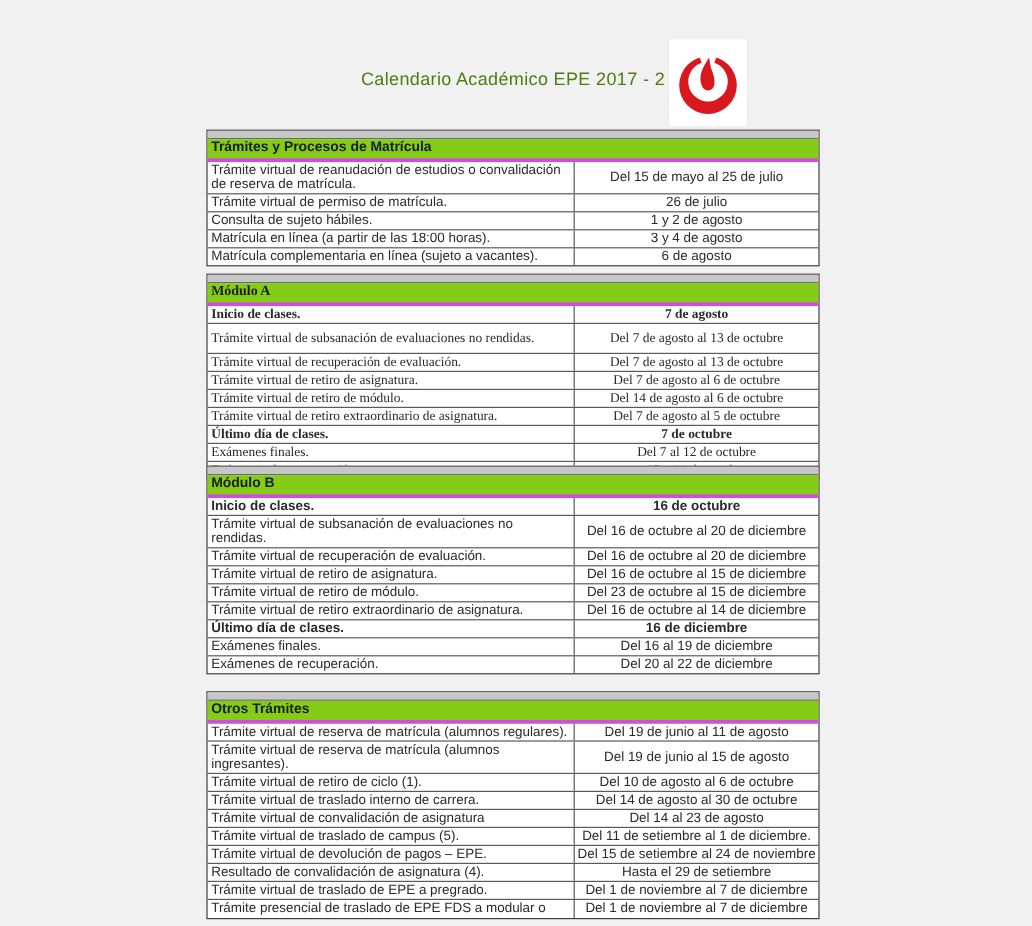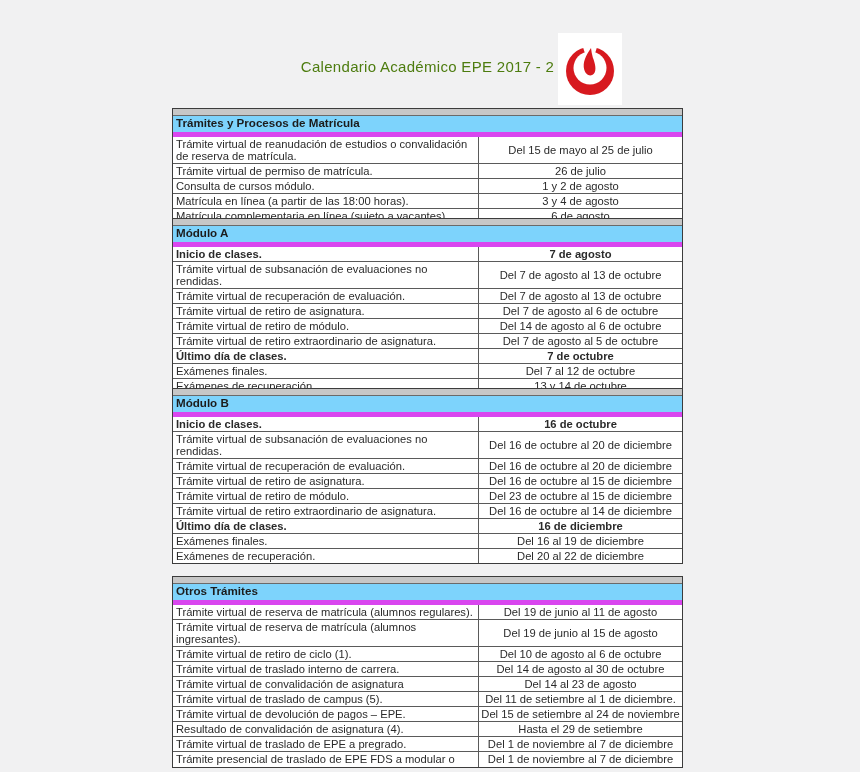--- a/index.html
+++ b/index.html
@@ -19,22 +19,22 @@
     background:#ffffff;display:flex;align-items:center;justify-content:center;
   }
   .cal-table{
     position:absolute;left:172px;width:511px;
     background:#ffffff;border:1px solid #3c3c3c;
     font-size:11.2px;line-height:1.08;
     box-sizing:border-box;
   }
   .strip{height:6px;background:#c7c7c7;border-bottom:1px solid #6a6a6a;}
   .thead{
-    background:#7dd3fc;font-weight:bold;font-size:11.6px;
-    padding:1px 3px 2px 3px;border-bottom:5px solid #d946ef;color:#1c1c1c;
+    background:#84cc16;font-weight:bold;font-size:11.6px;
+    padding:1px 3px 2px 3px;border-bottom:3px solid #d946ef;color:#1c1c1c;
   }
   .row{display:flex;align-items:stretch;min-height:13.5px;}
   .row + .row{border-top:1px solid #5a5a5a;}
   .row.tall{min-height:24px;}
   .cl{
     width:306px;box-sizing:border-box;border-right:1px solid #5a5a5a;
     padding:1px 4px 1px 3px;display:flex;align-items:center;
   }
   .cv{
     flex:1;display:flex;align-items:center;justify-content:center;
@@ -68,33 +68,33 @@
       <div class="thead">Trámites y Procesos de Matrícula</div>
       <div class="row tall">
         <div class="cl">Trámite virtual de reanudación de estudios o convalidación de reserva de matrícula.</div>
         <div class="cv">Del 15 de mayo al 25 de julio</div>
       </div>
       <div class="row">
         <div class="cl">Trámite virtual de permiso de matrícula.</div>
         <div class="cv">26 de julio</div>
       </div>
       <div class="row">
-        <div class="cl">Consulta de cursos módulo.</div>
+        <div class="cl">Consulta de sujeto hábiles.</div>
         <div class="cv">1 y 2 de agosto</div>
       </div>
       <div class="row">
         <div class="cl">Matrícula en línea (a partir de las 18:00 horas).</div>
         <div class="cv">3 y 4 de agosto</div>
       </div>
       <div class="row">
         <div class="cl">Matrícula complementaria en línea (sujeto a vacantes).</div>
         <div class="cv">6 de agosto</div>
       </div>
     </div>
-    <div class="cal-table" style="top: 218px;">
+    <div class="cal-table" style="top: 228px; font-family: Liberation Serif, serif;">
       <div class="strip"></div>
       <div class="thead">Módulo A</div>
       <div class="row">
         <div class="cl b">Inicio de clases.</div>
         <div class="cv b">7 de agosto</div>
       </div>
       <div class="row tall">
         <div class="cl">Trámite virtual de subsanación de evaluaciones no rendidas.</div>
         <div class="cv">Del 7 de agosto al 13 de octubre</div>
       </div>

